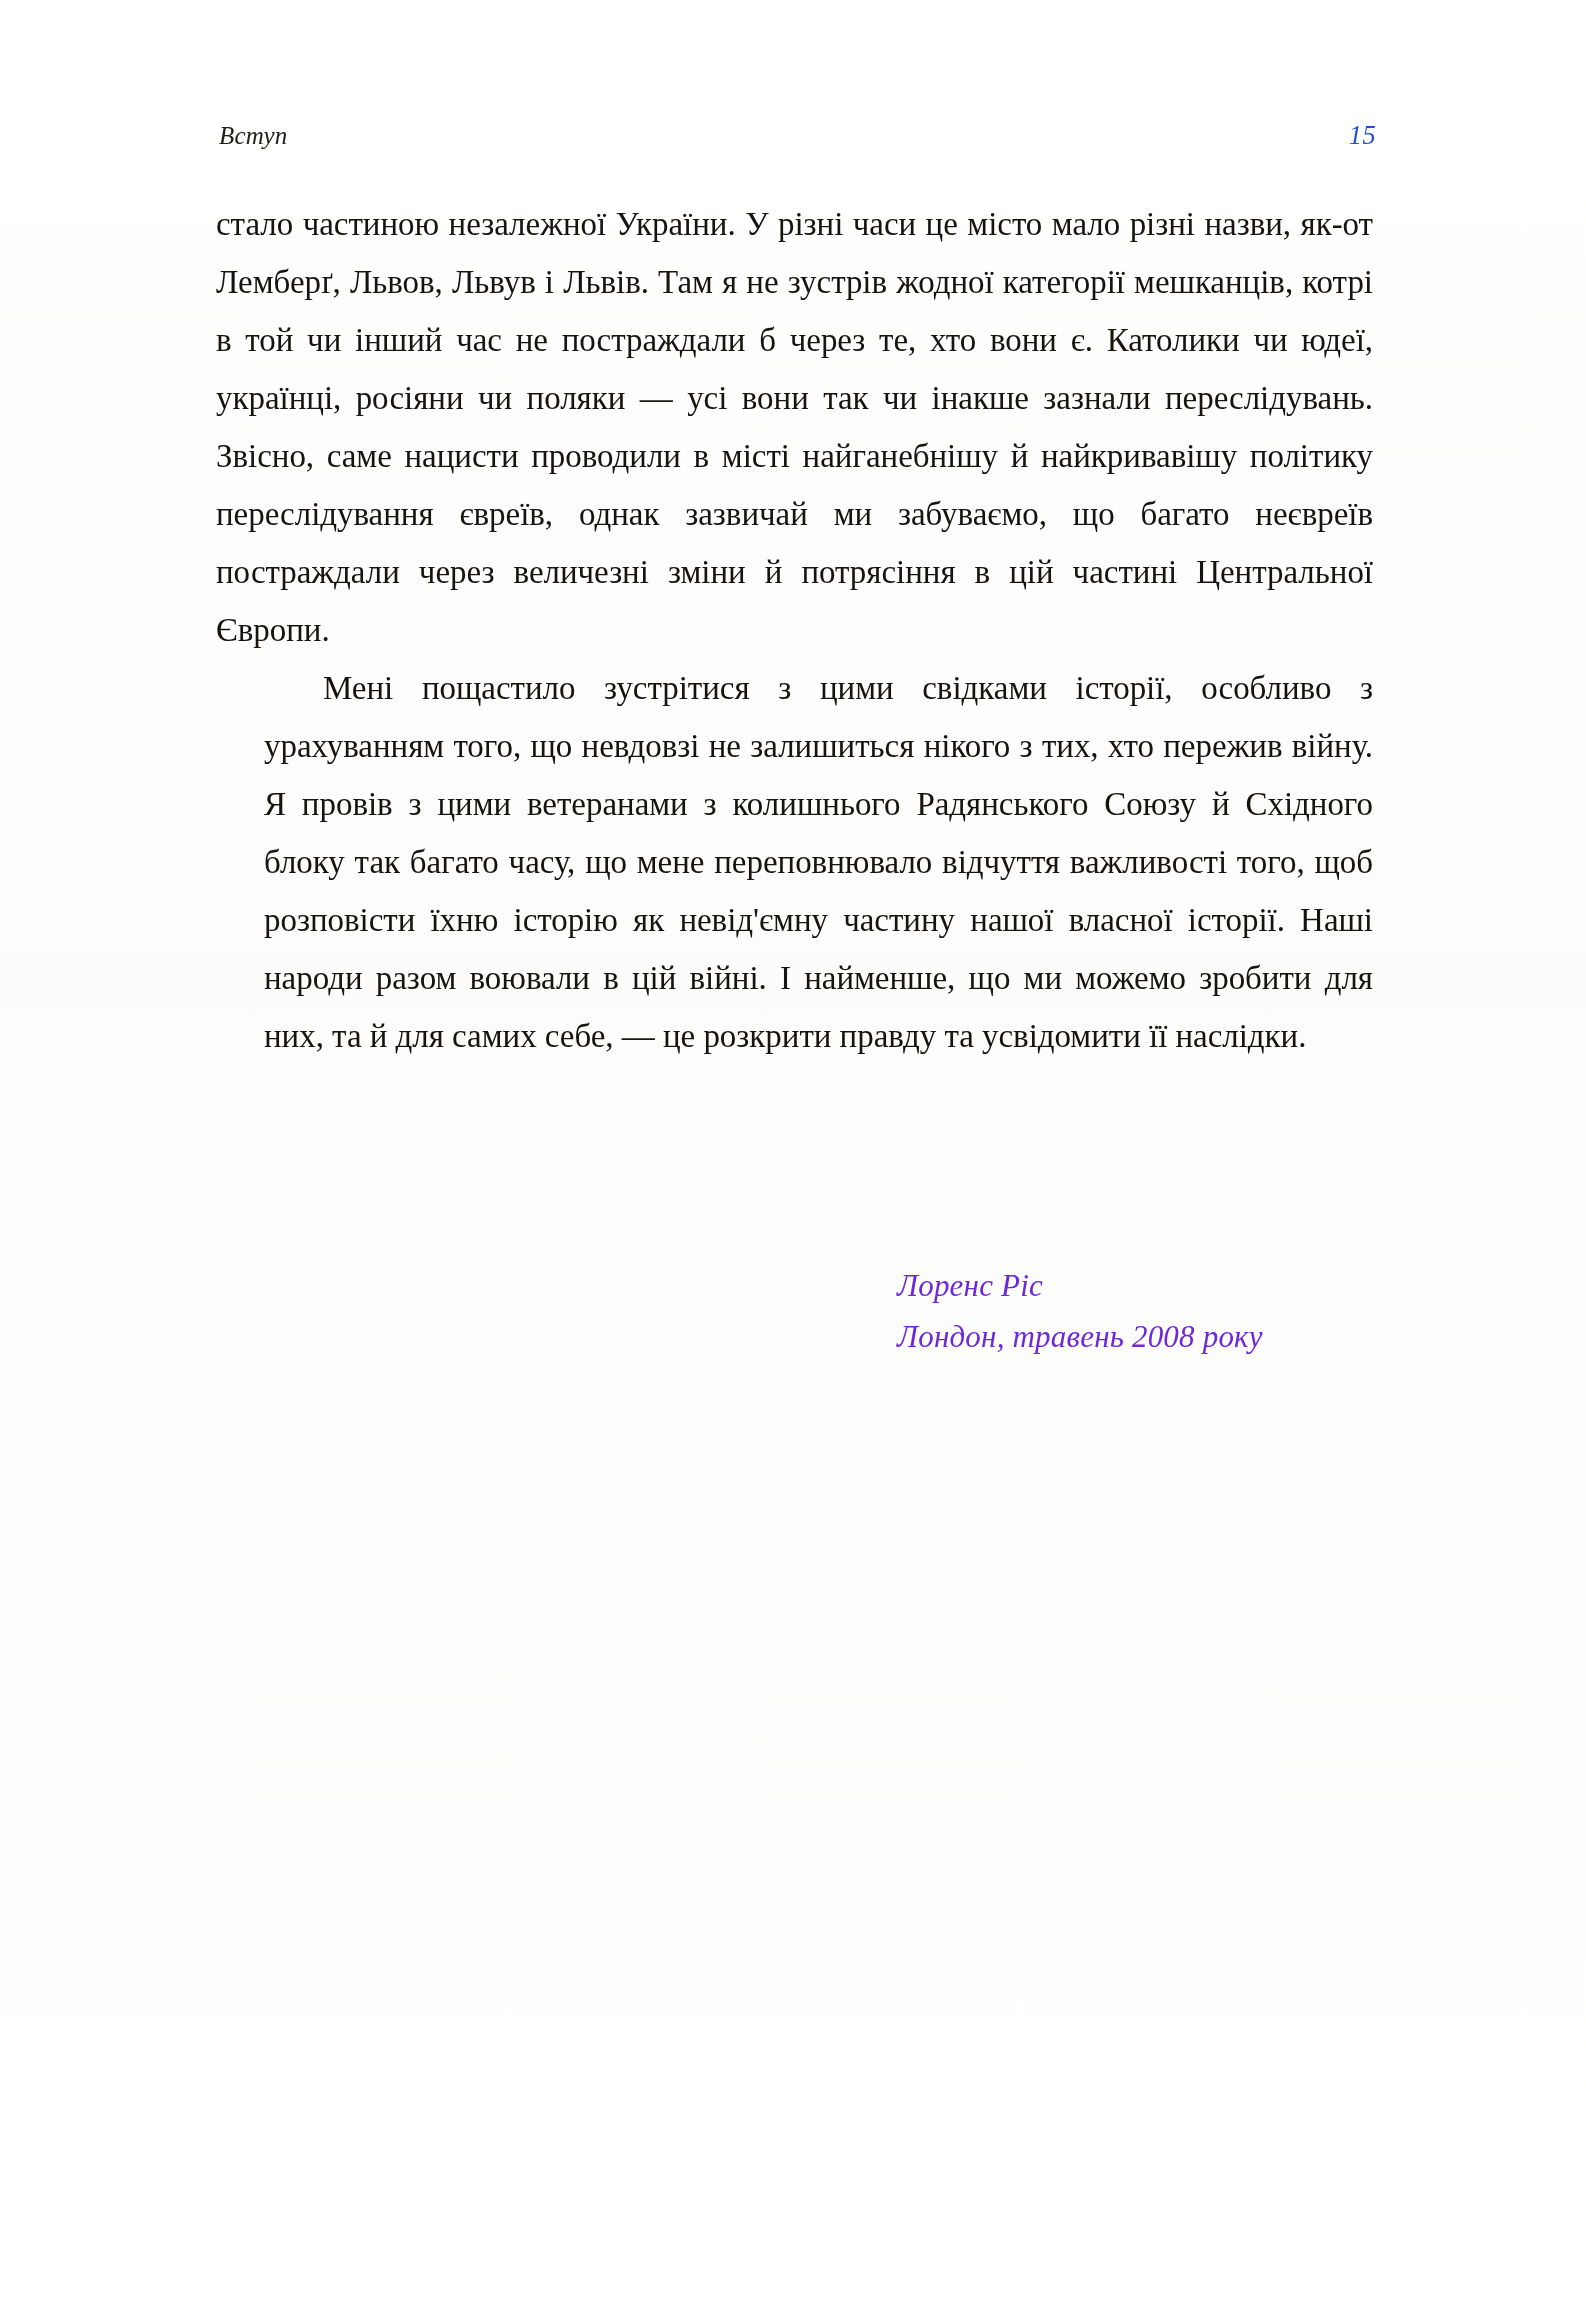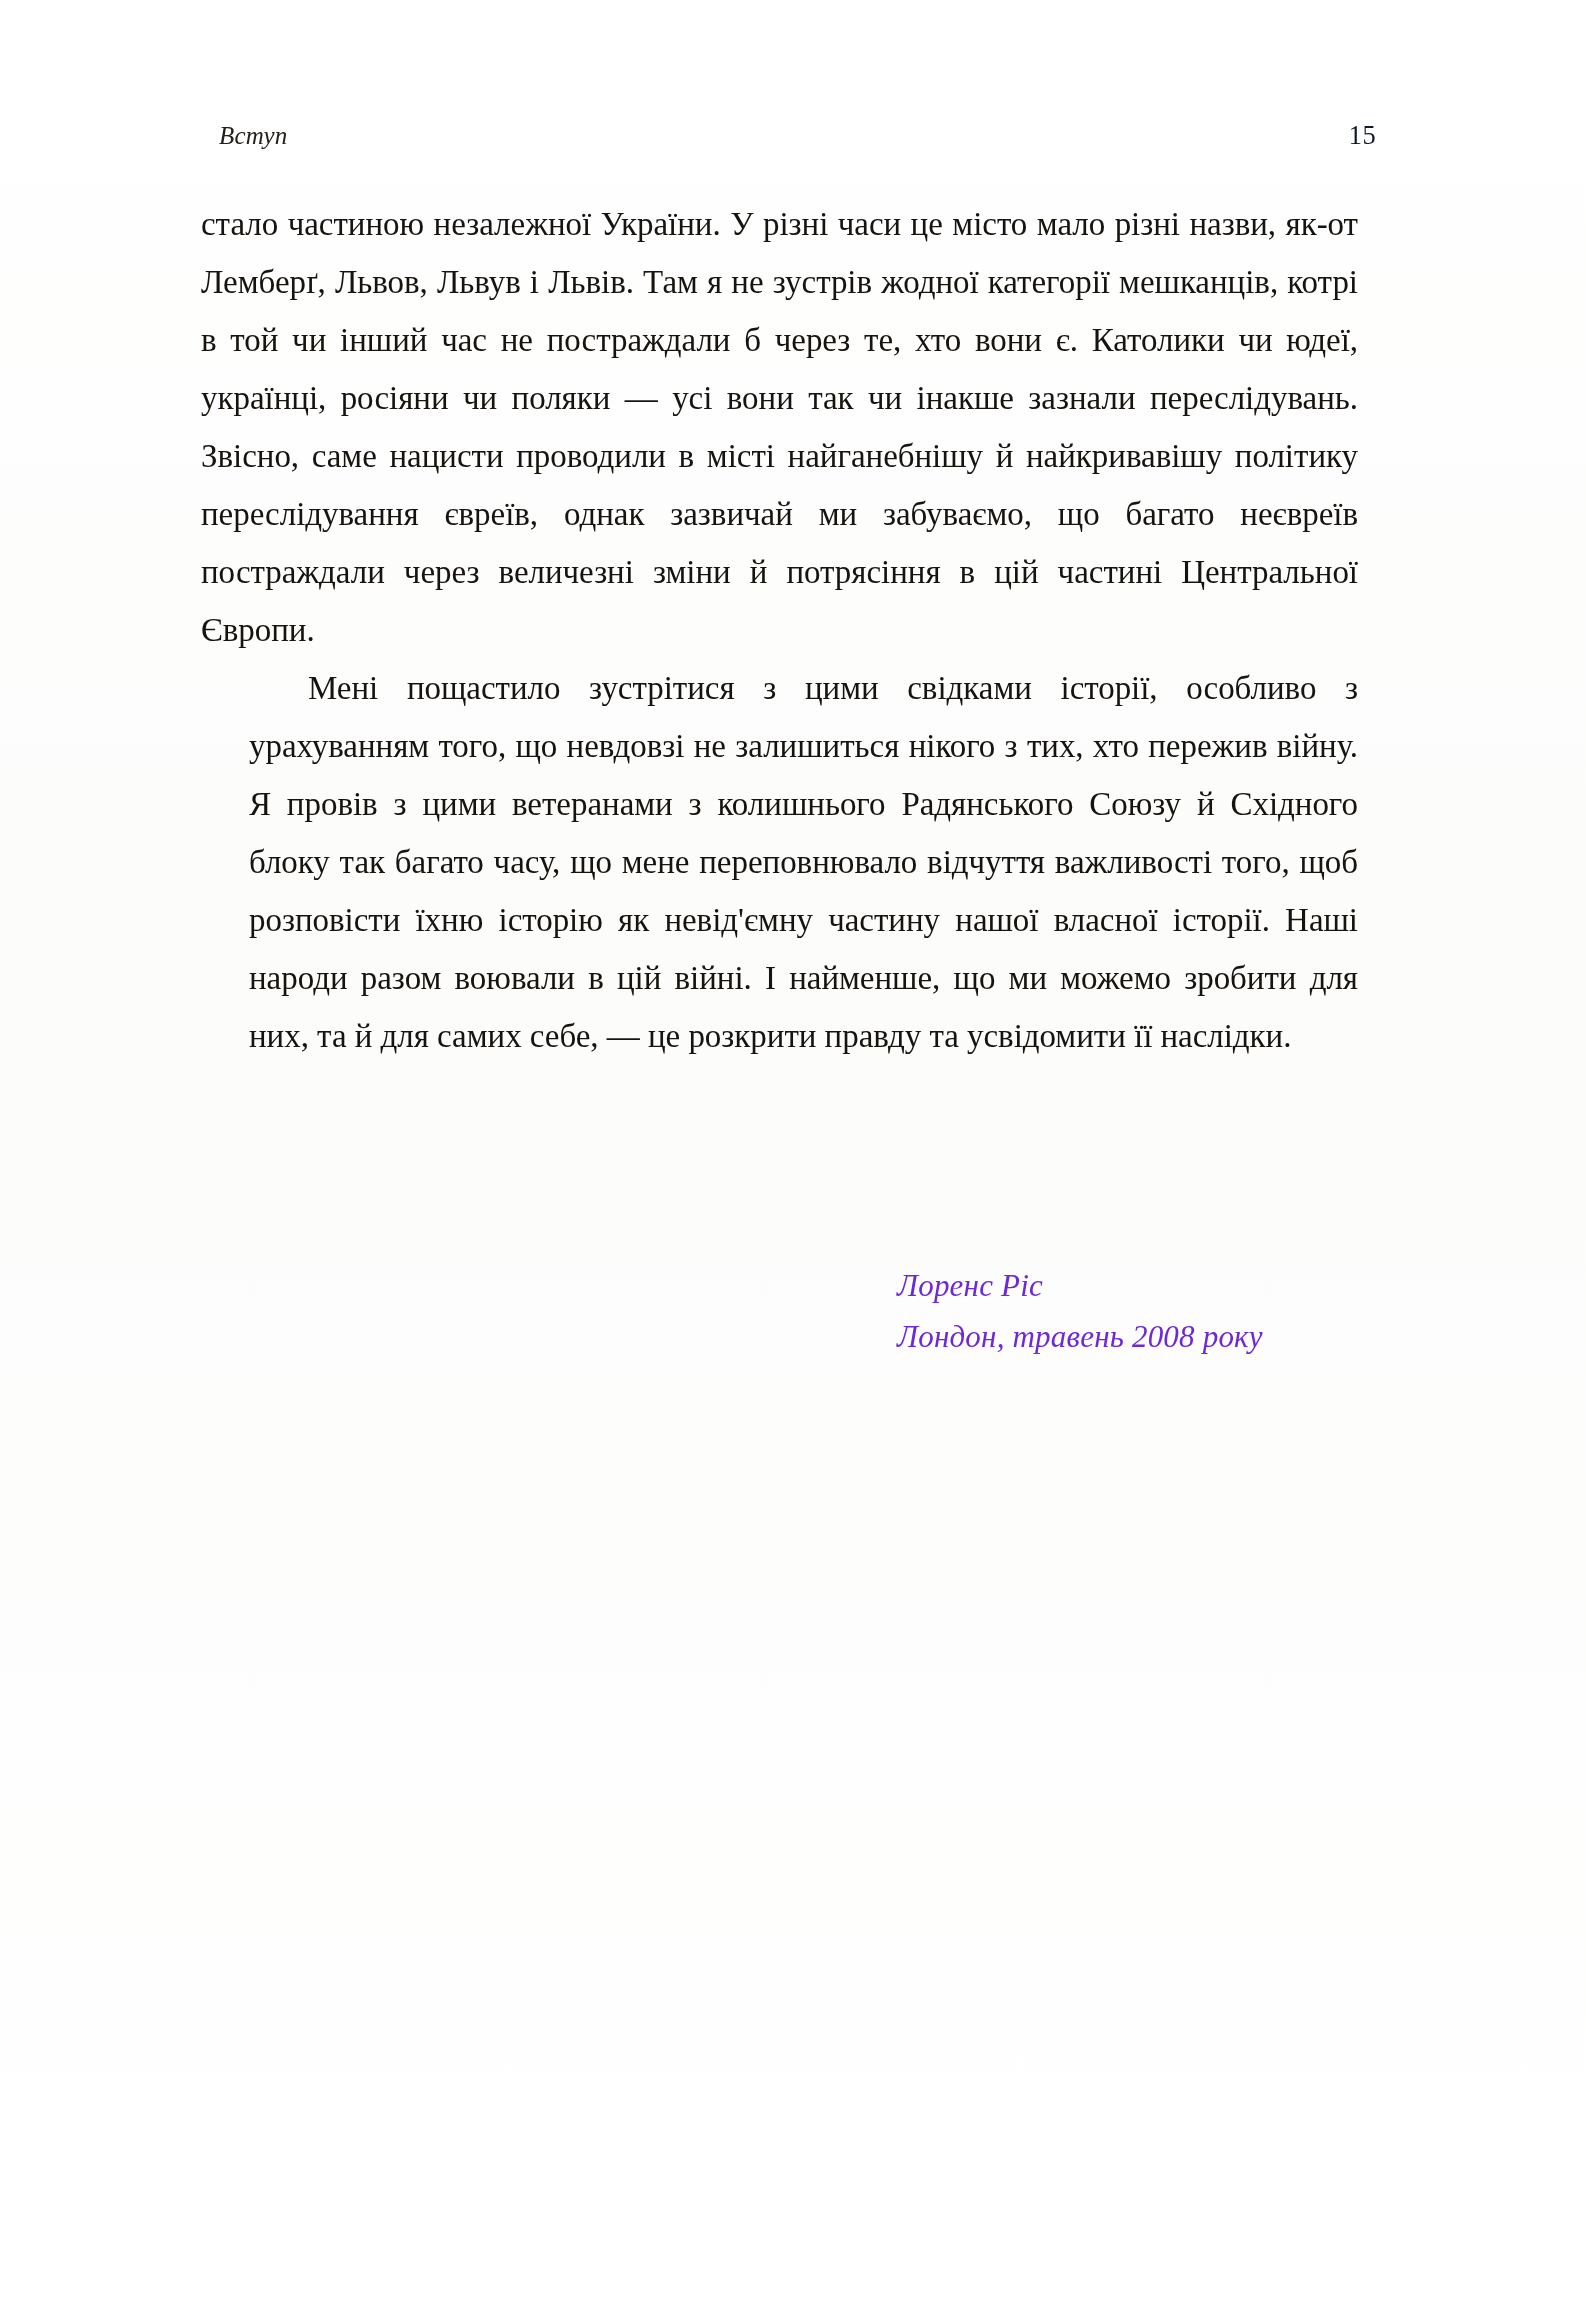--- a/index.html
+++ b/index.html
@@ -48,28 +48,29 @@
 
   .running-head-title {
     font-style: italic;
     font-size: 25px;
     letter-spacing: 0.2px;
     color: #242019;
   }
 
   .running-head-folio {
     font-size: 26.4px;
-    color: #0f172a;
+    color: #1d4ed8;
     letter-spacing: 0.4px;
+    font-style: italic;
   }
 
   
   .body-block {
     position: absolute;
-    left: 201px;
+    left: 216px;
     top: 195px;
     width: 1157px;
   }
 
   .para {
     margin: 0;
     font-size: 33px;
     line-height: 58px;
     text-align: justify;
     text-justify: inter-word;

